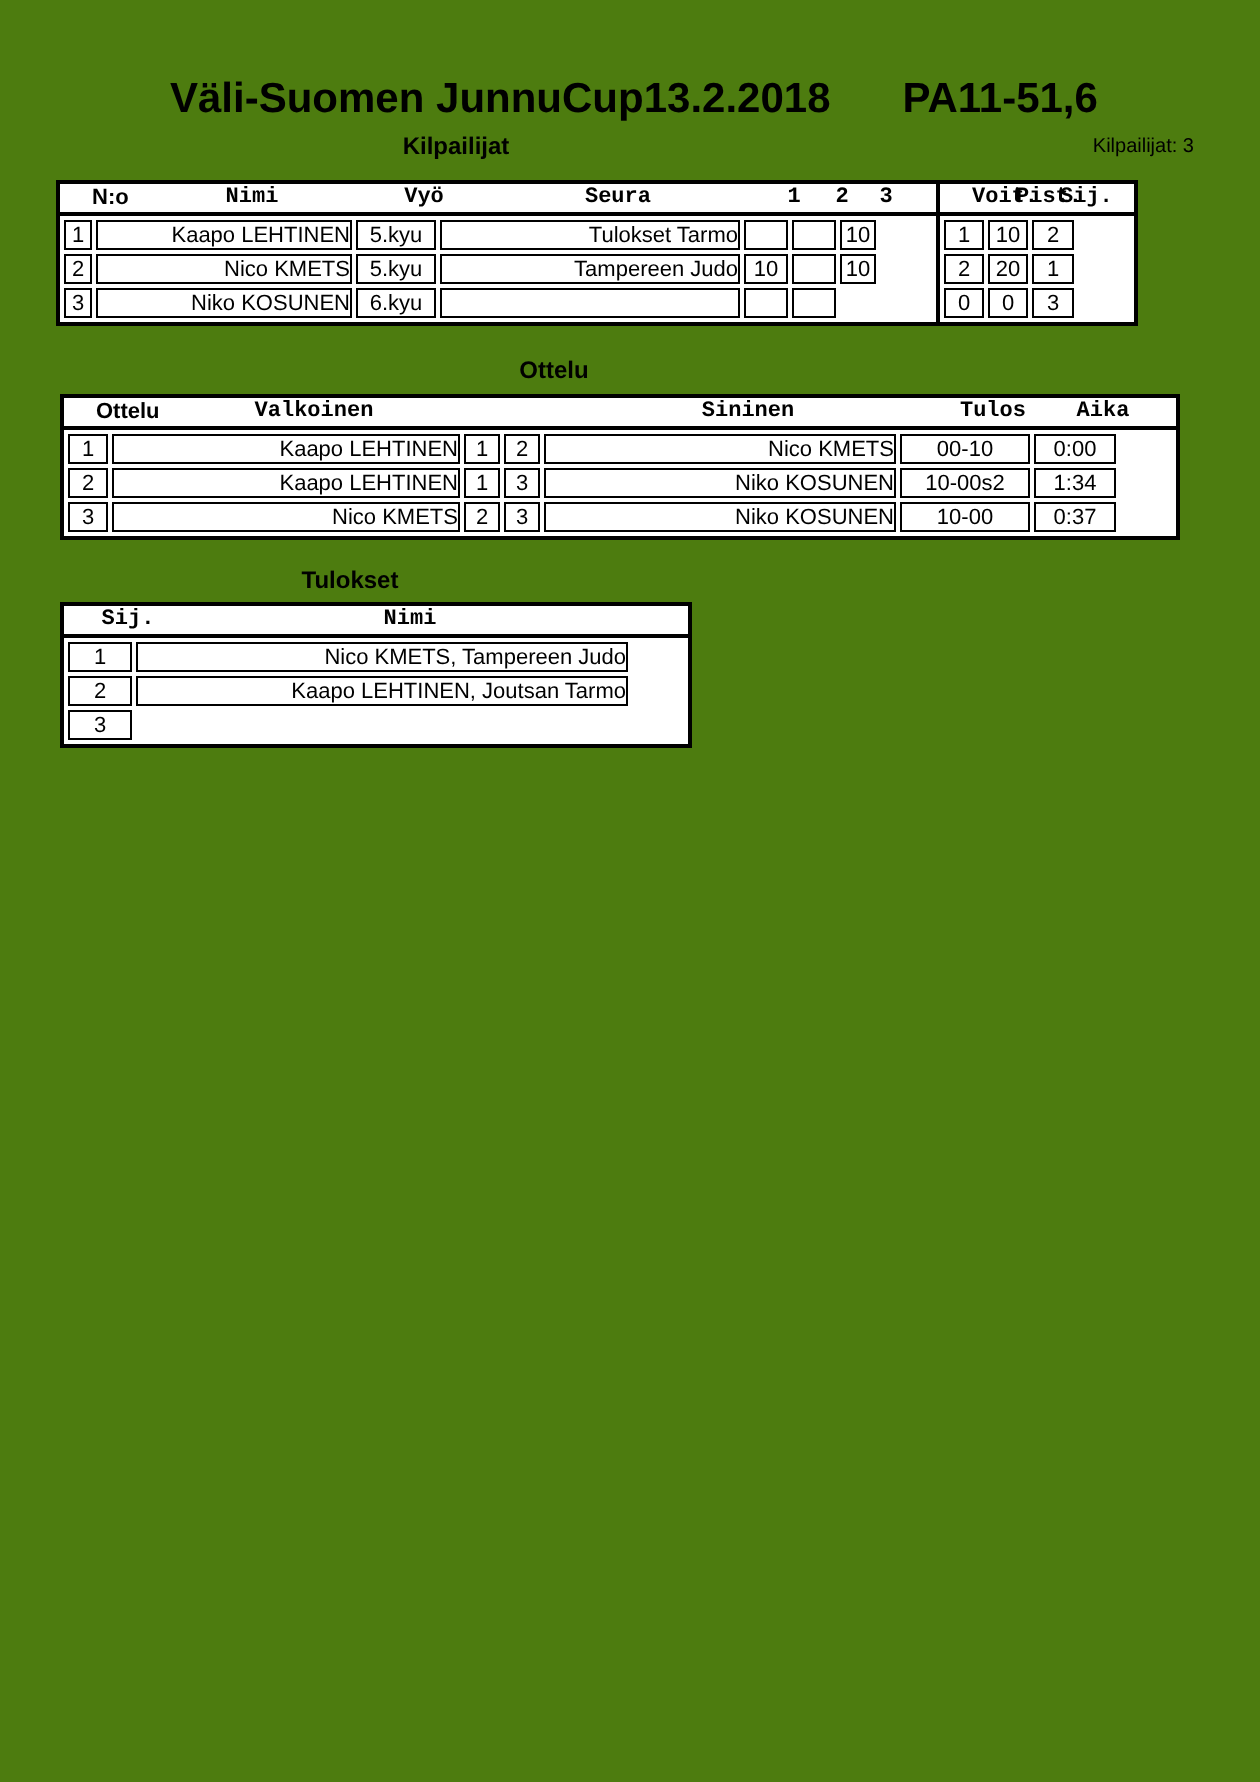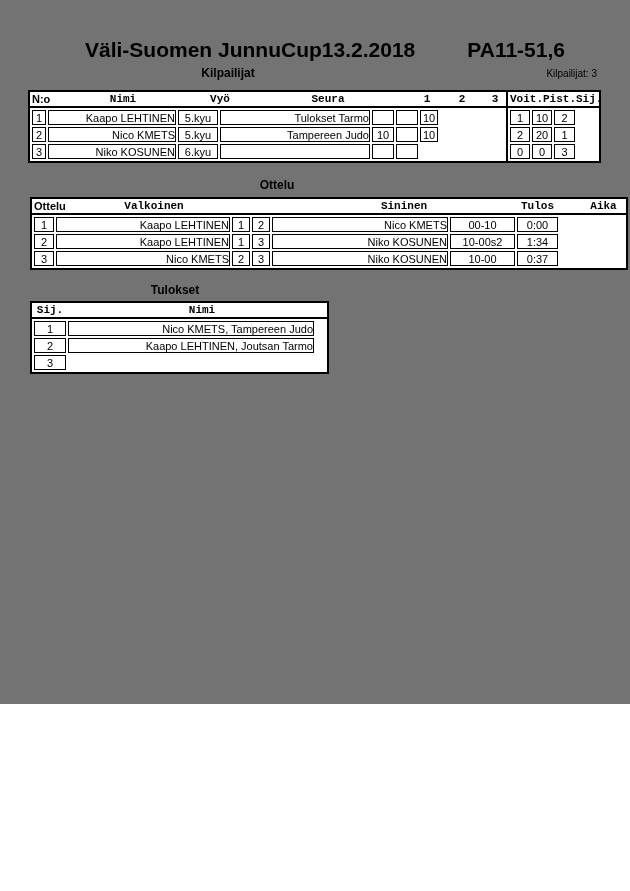--- a/index.html
+++ b/index.html
@@ -1,38 +1,38 @@
 <!DOCTYPE html>
 <html><head>
 <meta charset="utf-8">
 <style>
   html, body { margin: 0; padding: 0; background: #fff; }
   .page {
     position: relative;
     width: 630px;
-    height: 704px;
-    background: #737373;
+    height: 891px;
+    background: #4d7c0f;
     color: #000000;
     font-family: "Liberation Sans", sans-serif;
     overflow: hidden;
   }
 
   
   .title-row {
     position: absolute;
     top: 38px;
     left: 85px;
     display: flex;
     align-items: baseline;
     font-weight: bold;
     font-size: 21px;
     white-space: nowrap;
   }
   .title-date { }
-  .title-cat  { margin-left: 52px; }
+  .title-cat  { margin-left: 36px; }
 
   .heading {
     position: absolute;
     transform: translateX(-50%);
     font-weight: bold;
     font-size: 12px;
     white-space: nowrap;
   }
   .h-kilpailijat { left: 228px; top: 66px; }
   .h-ottelut     { left: 277px; top: 178px; }
@@ -53,22 +53,22 @@
     background: #fff;
   }
   .t-competitors { top: 90px;  left: 28px; }
   .t-matches     { top: 197px; left: 30px; }
   .t-results     { top: 301px; left: 30px; }
 
   .sec + .sec { border-left: 2px solid #000; }
 
   .thead {
     display: grid;
-    column-gap: 13px;
-    padding: 0 2px;
+    column-gap: 2px;
+    padding: 0 16px;
     border-bottom: 2px solid #000;
     height: 14px;
     line-height: 14px;
     font-weight: bold;
     font-size: 11px;
   }
   .tb {
     display: grid;
     gap: 2px;
     padding: 2px;

